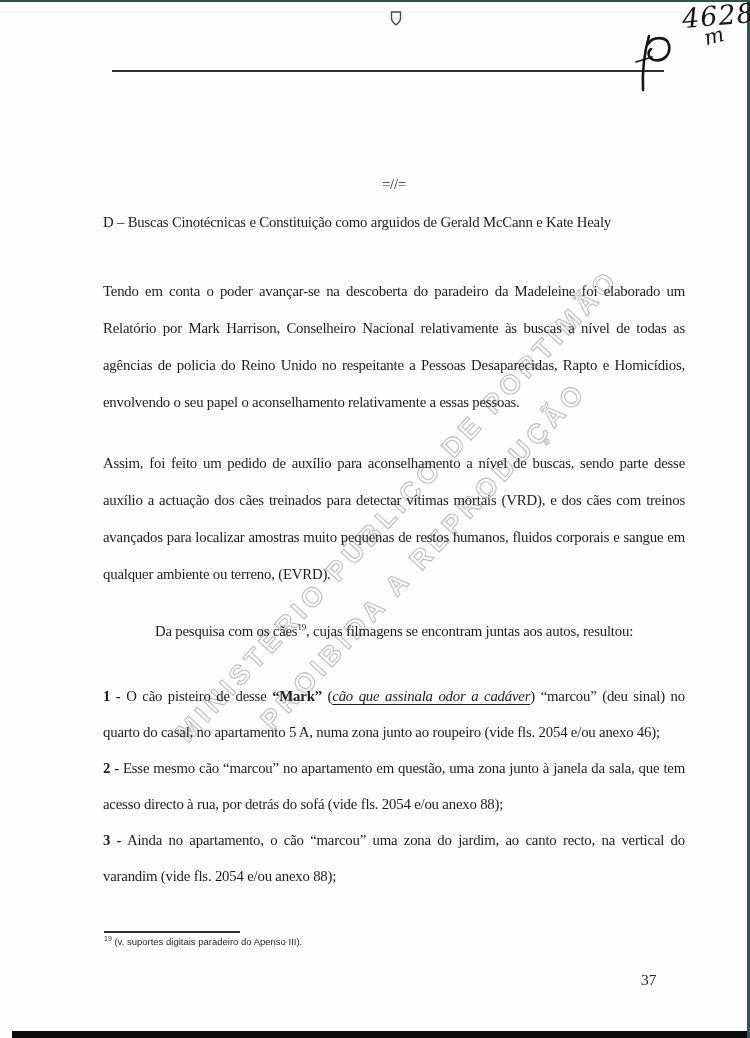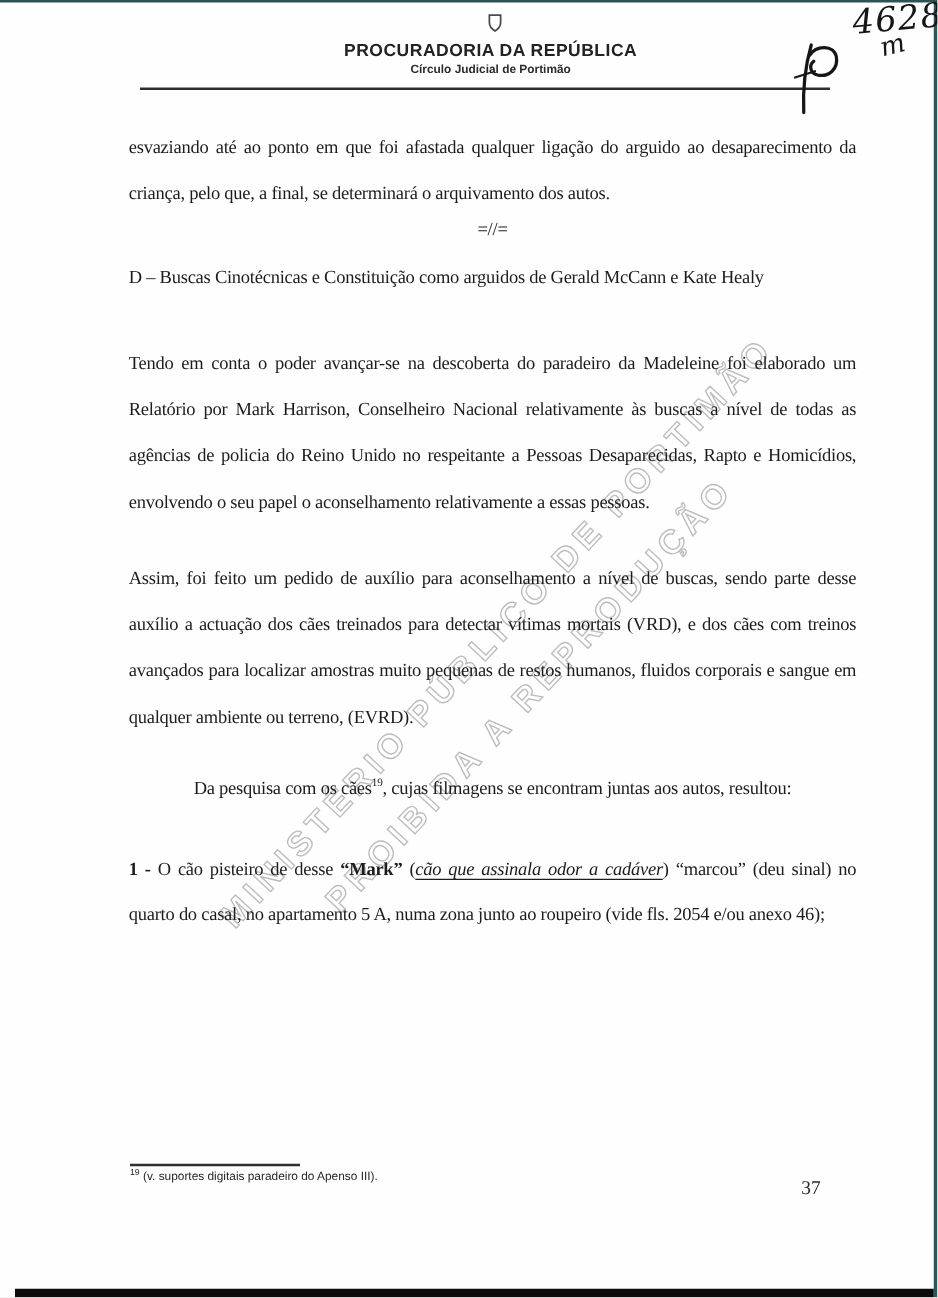--- a/index.html
+++ b/index.html
@@ -55,74 +55,71 @@
   .b{font-weight:bold;}
   .u{text-decoration:underline;text-underline-offset:3px;font-style:italic;}
   sup{font-size:9px;line-height:0;}
 
   
   .footnote-rule{position:absolute;left:104px;top:931px;width:136px;height:2px;background:#2e2e2e;z-index:2;}
   .footnote{position:absolute;left:104px;top:936px;width:560px;z-index:2;
     font-family:"Liberation Sans", sans-serif;font-size:9.5px;color:#262626;}
   .footnote sup{font-size:7px;}
 
-  .page-number{position:absolute;left:641px;top:942px;font-size:15.5px;color:#2a2a2a;z-index:2;}
+  .page-number{position:absolute;left:641px;top:971px;font-size:15.5px;color:#2a2a2a;z-index:2;}
 </style>
 </head>
 <body>
 
 <div class="page">
 
   <div class="edge-top"></div>
   <div class="edge-right"></div>
   <div class="edge-bottom"></div>
 
   <div class="wm wm-1">MINISTÉRIO PÚBLICO DE PORTIMÃO</div>
   <div class="wm wm-2">PROIBIDA A REPRODUÇÃO</div>
 
   <div class="crest">
     <svg width="12" height="15" viewBox="0 0 12 15">
       <path d="M1.5 1 H10.5 V7 C10.5 11 6 13.8 6 13.8 C6 13.8 1.5 11 1.5 7 Z" fill="none" stroke="#4a4a4a" stroke-width="1.4"></path>
     </svg>
   </div>
-  <div class="org-block">
-    <div class="org-name">PROCURADORIA DA REPÚBLICA</div>
-    <div class="org-sub">Círculo Judicial de Portimão</div>
-  </div>
   <div class="header-rule"></div>
 
   <div class="hand-number">4628</div>
   <div class="hand-letter">m</div>
 
   <div class="signature">
     <svg width="56" height="62" viewBox="0 0 56 62">
       <path d="M27 4 C23 18 20 36 21 58" fill="none" stroke="#161616" stroke-width="2.6" stroke-linecap="round"></path>
       <path d="M26 12 C31 4 45 4 47 13 C49 23 41 30 32 28 C26 26.5 25 20 29 17" fill="none" stroke="#161616" stroke-width="2.6" stroke-linecap="round"></path>
       <path d="M14 30 L30 25" fill="none" stroke="#161616" stroke-width="1.8" stroke-linecap="round"></path>
     </svg>
   </div>
 
-  <div class="flow p-intro">esvaziando até ao ponto em que foi afastada qualquer ligação do arguido ao desaparecimento da criança, pelo que, a final, se determinará o arquivamento dos autos.</div>
 
   <div class="flow sep">=//=</div>
 
   <div class="flow heading">
     <span>D – Buscas Cinotécnicas e Constituição como arguidos de Gerald McCann e Kate Healy</span>
   </div>
 
   <div class="flow p-dogs">Assim, foi feito um pedido de auxílio para aconselhamento a nível de buscas, sendo parte desse auxílio a actuação dos cães treinados para detectar vítimas mortais (VRD), e dos cães com treinos avançados para localizar amostras muito pequenas de restos humanos, fluidos corporais e sangue em qualquer ambiente ou terreno, (EVRD).</div>
 
   <div class="flow p-harrison">Tendo em conta o poder avançar-se na descoberta do paradeiro da Madeleine foi elaborado um Relatório por Mark Harrison, Conselheiro Nacional relativamente às buscas a nível de todas as agências de policia do Reino Unido no respeitante a Pessoas Desaparecidas, Rapto e Homicídios, envolvendo o seu papel o aconselhamento relativamente a essas pessoas.</div>
 
   <div class="flow p-result">
     <span>Da pesquisa com os cães</span><sup>19</sup><span>, cujas filmagens se encontram juntas aos autos, resultou:</span>
   </div>
 
   <div class="flow findings">
     <p><span class="b">1 -</span><span> O cão pisteiro de desse </span><span class="b">“Mark”</span><span> (</span><span class="u">cão que assinala odor a cadáver</span><span>) “marcou” (deu sinal) no quarto do casal, no apartamento 5 A, numa zona junto ao roupeiro (vide fls. 2054 e/ou anexo 46);</span></p>
+    <p><span class="b">2 -</span><span> Esse mesmo cão “marcou” no apartamento em questão, uma zona junto à janela da sala, que tem acesso directo à rua, por detrás do sofá (vide fls. 2054 e/ou anexo 88);</span></p>
+    <p><span class="b">3 -</span><span> Ainda no apartamento, o cão “marcou” uma zona do jardim, ao canto recto, na vertical do varandim (vide fls. 2054 e/ou anexo 88);</span></p>
   </div>
 
   <div class="footnote-rule"></div>
   <div class="footnote">
     <sup>19</sup><span> (v. suportes digitais paradeiro do Apenso III).</span>
   </div>
 
   <div class="page-number">37</div>
 
 </div>

